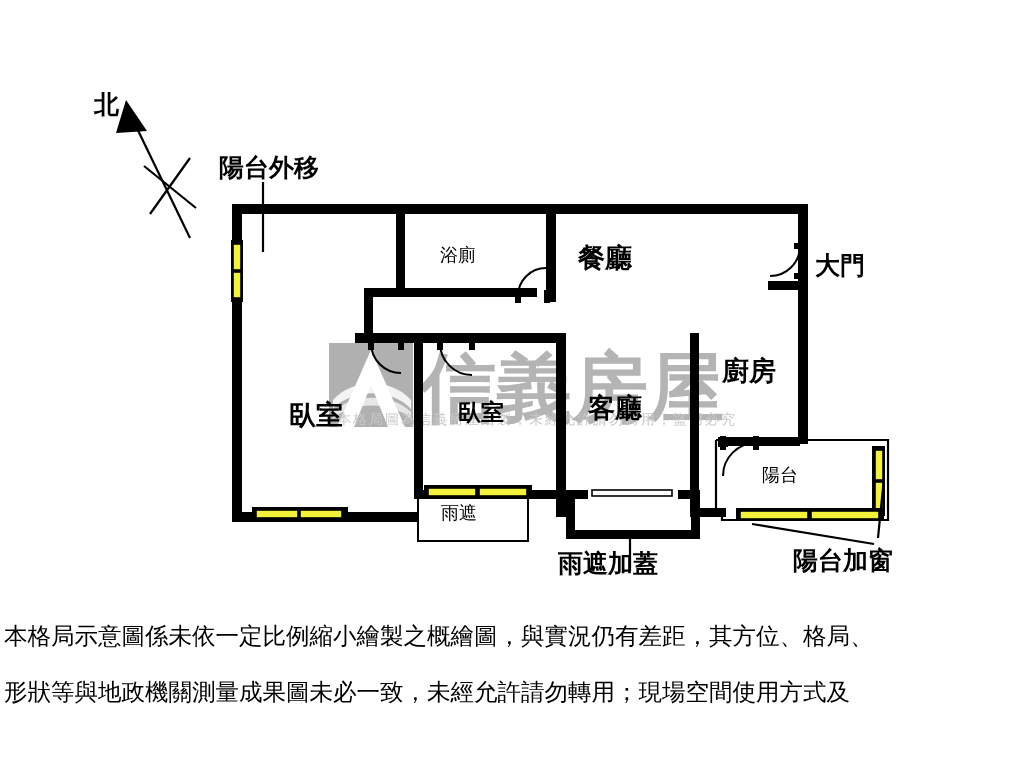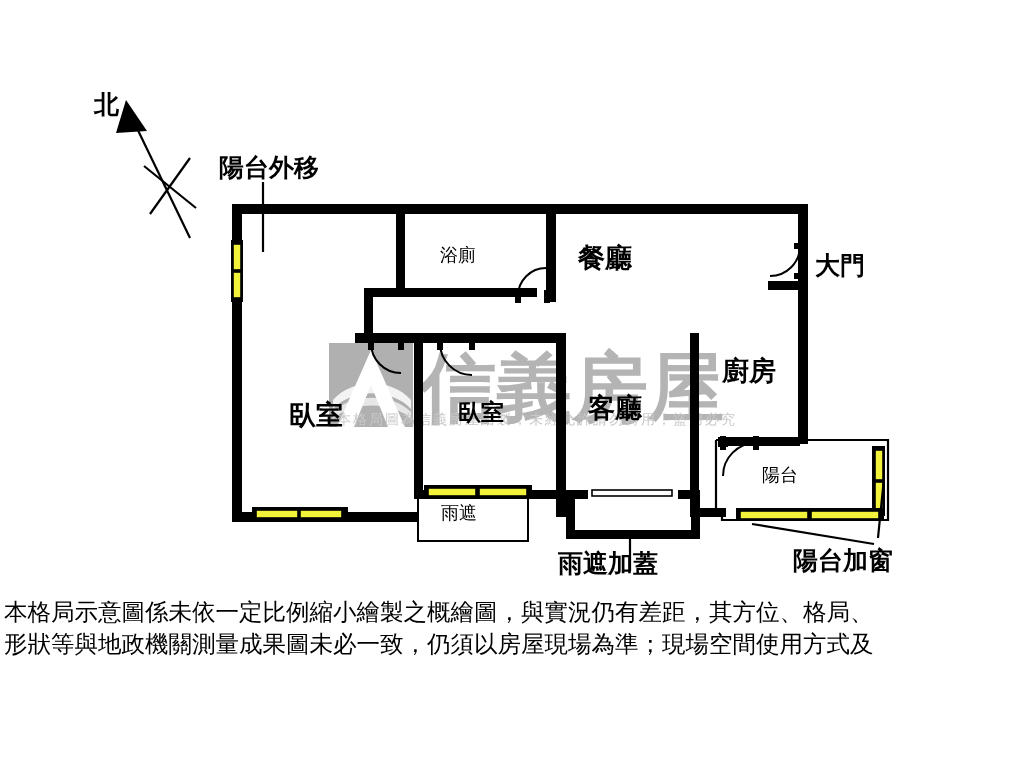--- a/index.html
+++ b/index.html
@@ -57,21 +57,21 @@
     left: 4px;
     top: 596px;
     width: 1016px;
     font-family: "DejaVu Serif", "Liberation Serif", serif;
     font-size: 23.5px;
     line-height: 32px;
     color: #000000;
     letter-spacing: 0px;
     text-align: justify;
   }
-  #disclaimer span { display: block; white-space: nowrap; }
+  #disclaimer span { display: block; white-space: nowrap; margin-top: 24px; }
 </style>
 </head>
 <body>
 
 <div id="plan-wrap">
 <svg class="floorplan" viewBox="0 0 1024 768" xmlns="http://www.w3.org/2000/svg">
 
   <g>
     <rect x="329" y="343" width="84" height="84" class="wm-logo-main"></rect>
     <path d="M337 427 L371 350 L405 427 L388 427 L371 385 L354 427 Z" fill="#ffffff"></path>
@@ -217,14 +217,14 @@
   <text class="roomtext lbl-anno" x="219" y="176">陽台外移</text>
   <text class="roomtext lbl-anno" x="815" y="274">大門</text>
   <text class="roomtext lbl-anno" x="558" y="572">雨遮加蓋</text>
   <text class="roomtext lbl-anno" x="793" y="569">陽台加窗</text>
 
 </svg>
 </div>
 
 <div id="disclaimer">
   <span>本格局示意圖係未依一定比例縮小繪製之概繪圖，與實況仍有差距，其方位、格局、</span>
-  <span>形狀等與地政機關測量成果圖未必一致，仍須以房屋現場為準；現場空間使用方式及</span>
+  <span>形狀等與地政機關測量成果圖未必一致，未經允許請勿轉用；現場空間使用方式及</span>
 </div>
 
 </body></html>

